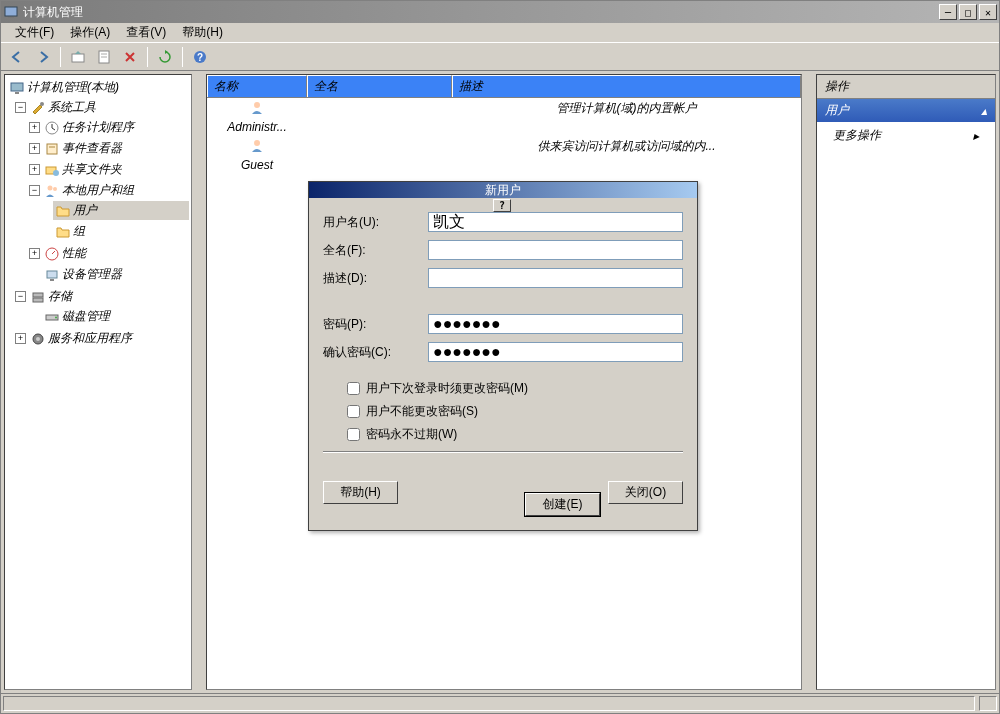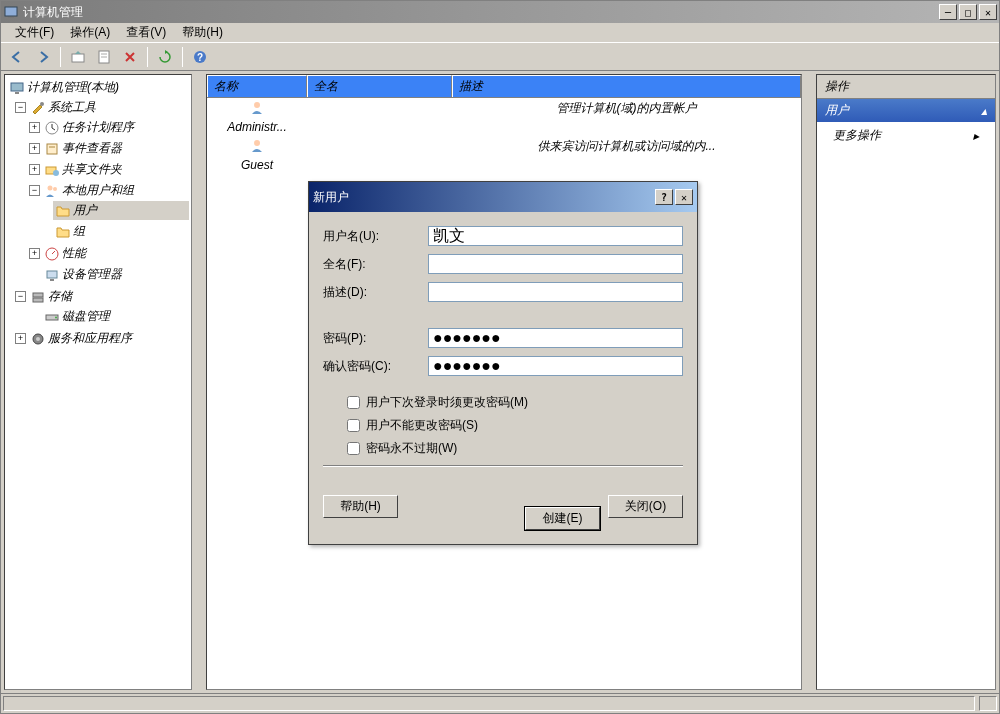--- a/index.html
+++ b/index.html
@@ -167,27 +167,28 @@
 .dialog {
   position: absolute;
   left: 308px;
   top: 181px;
   width: 390px;
   background: #d4d0c8;
   border: 1px solid #404040;
   box-shadow: 2px 2px 4px rgba(0,0,0,0.3);
 }
 .dialog-titlebar {
-  height: 30px;
+  height: 16px;
   background: linear-gradient(to right, #0a246a, #a6caf0);
   color: #fff;
   display: flex;
   align-items: center;
   padding: 0 4px;
   font-weight: bold;
+  flex-direction: column;
 }
 .dialog-titlebar .dlg-title { flex: 1; font-size: 12px; font-weight: normal; }
 .dialog-body {
   padding: 14px 14px 6px 14px;
 }
 .form-row {
   display: flex;
   align-items: center;
   margin-bottom: 8px;
 }

